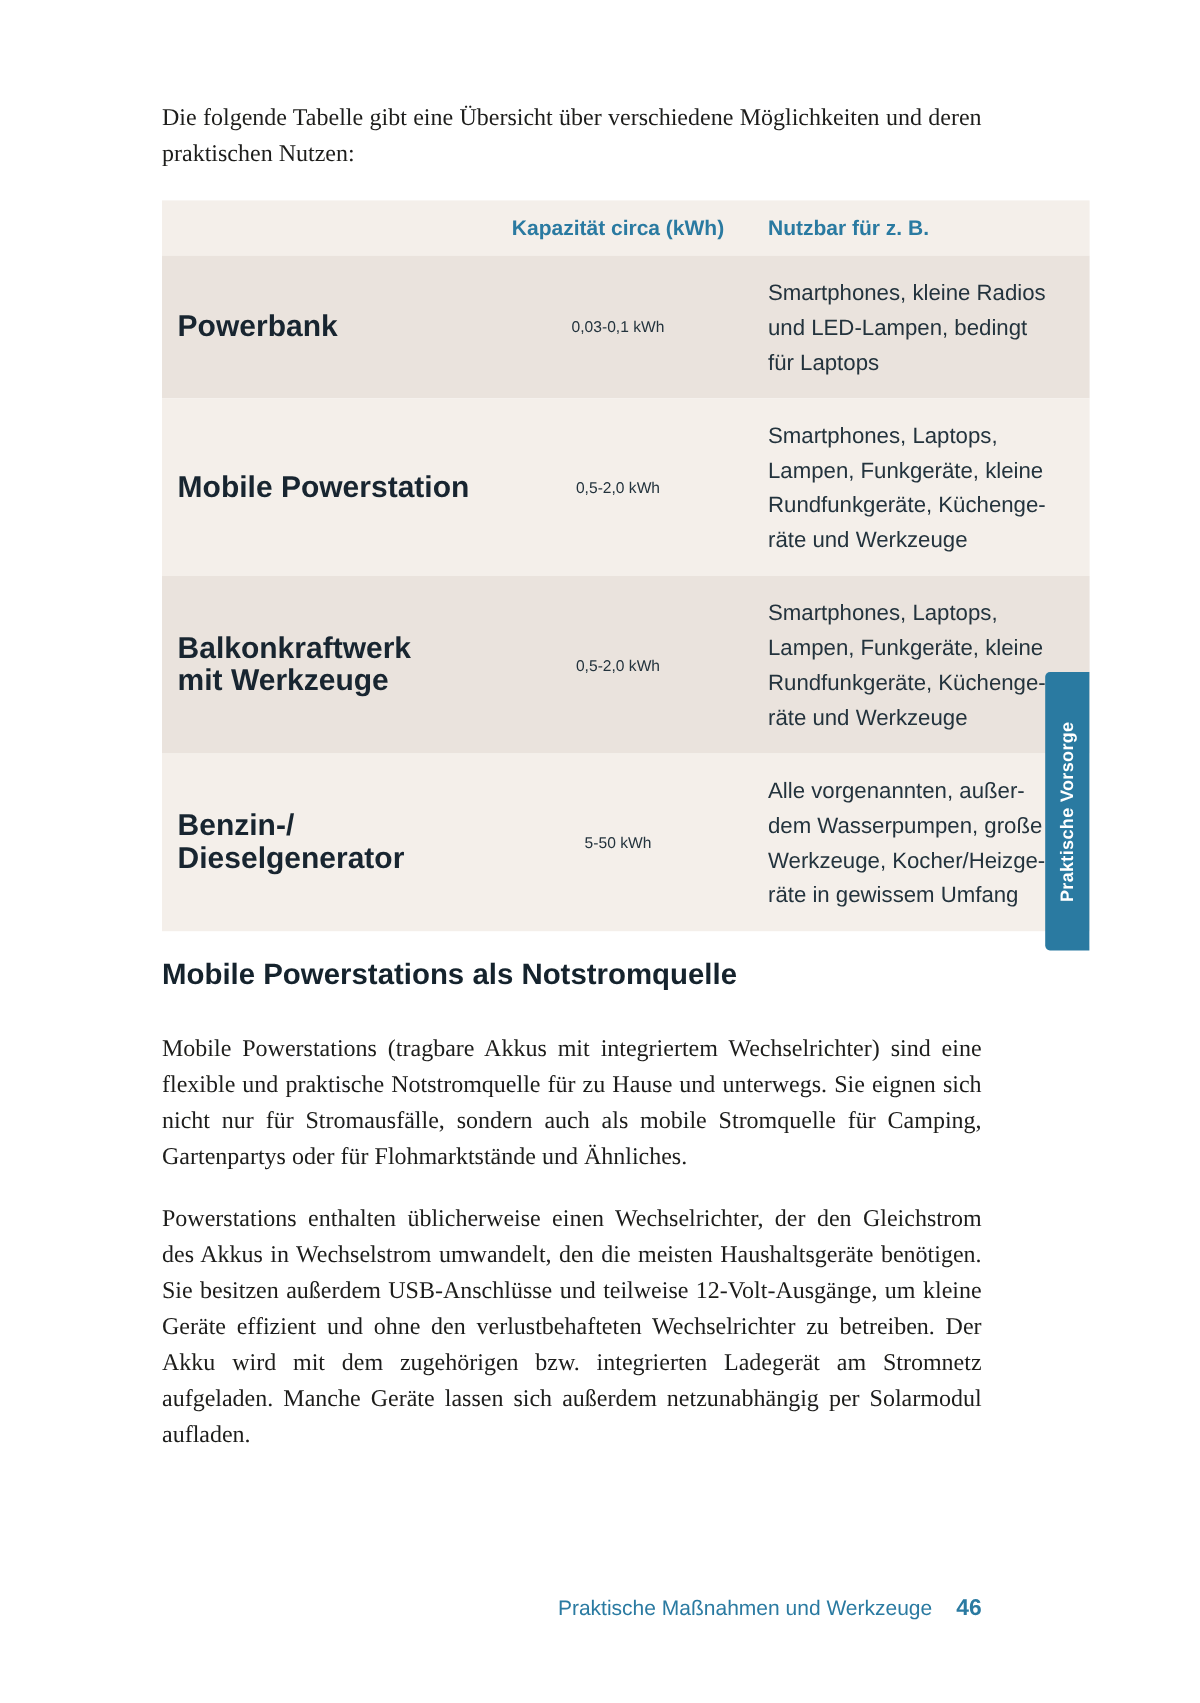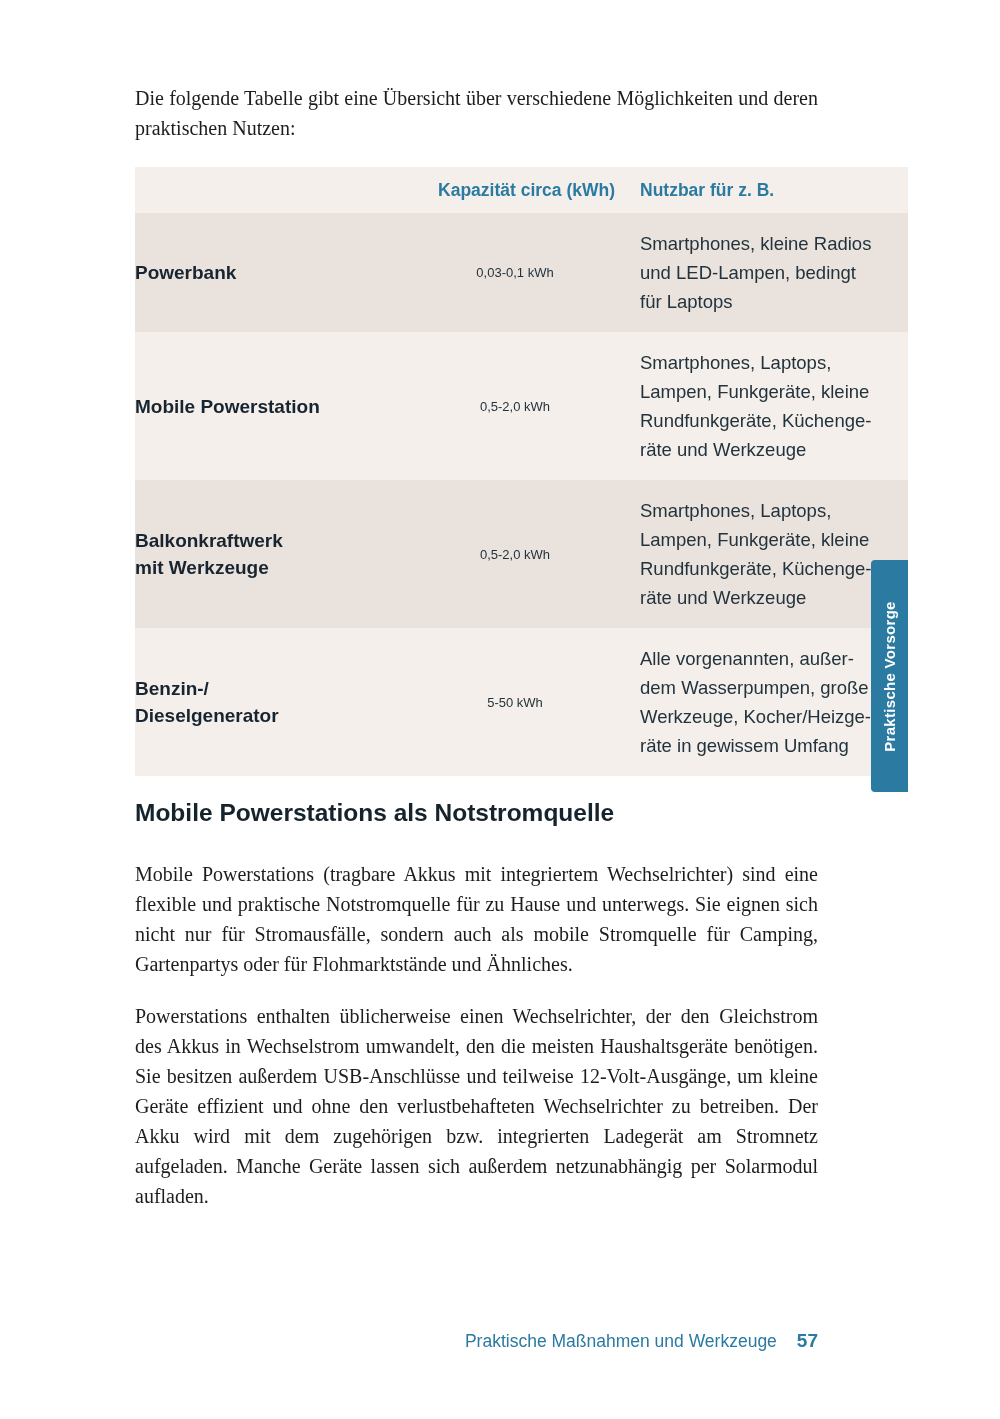--- a/index.html
+++ b/index.html
@@ -43,27 +43,28 @@
     background:var(--row-light);
   }
   .t-row.alt{background:var(--row-dark);}
   .t-header{
     height:46px;
     align-items:center;
     font-weight:bold;
     color:var(--accent);
     font-size:17.5px;
   }
-  .h-cap{text-align:right;}
+  .h-cap{text-align:center;}
   .h-usage{padding-left:25px;}
   .cell-name{
     display:flex;
     align-items:center;
-    font-weight:bold;
-    font-size:19px;
+    padding-left:13px;
+    font-weight:bold;
+    font-size:25px;
     color:#182530;
     white-space:pre-line;
     line-height:27px;
   }
   .cell-cap{
     display:flex;
     align-items:center;
     justify-content:center;
     font-size:13px;
   }
@@ -187,16 +188,16 @@
     <p class="body-par">Powerstations enthalten üblicherweise einen Wechselrichter, der den Gleichstrom des Akkus in Wechselstrom umwandelt, den die meisten Haushaltsgeräte benötigen. Sie besitzen außerdem USB-Anschlüsse und teilweise 12-Volt-Ausgänge, um kleine Geräte effizient und ohne den verlustbehafteten Wechselrichter zu betreiben. Der Akku wird mit dem zugehörigen bzw. integrierten Ladegerät am Stromnetz aufgeladen. Manche Geräte lassen sich außerdem netzunabhängig per Solarmodul aufladen.</p>
 
   </div>
 
   <div class="side-tab">
     <span class="side-tab-label">Praktische Vorsorge</span>
   </div>
 
   <div class="footer">
     <span class="footer-title">Praktische Maßnahmen und Werkzeuge</span>
-    <span class="footer-page">57</span>
+    <span class="footer-page">46</span>
   </div>
 
 </div>
 
 </body></html>

